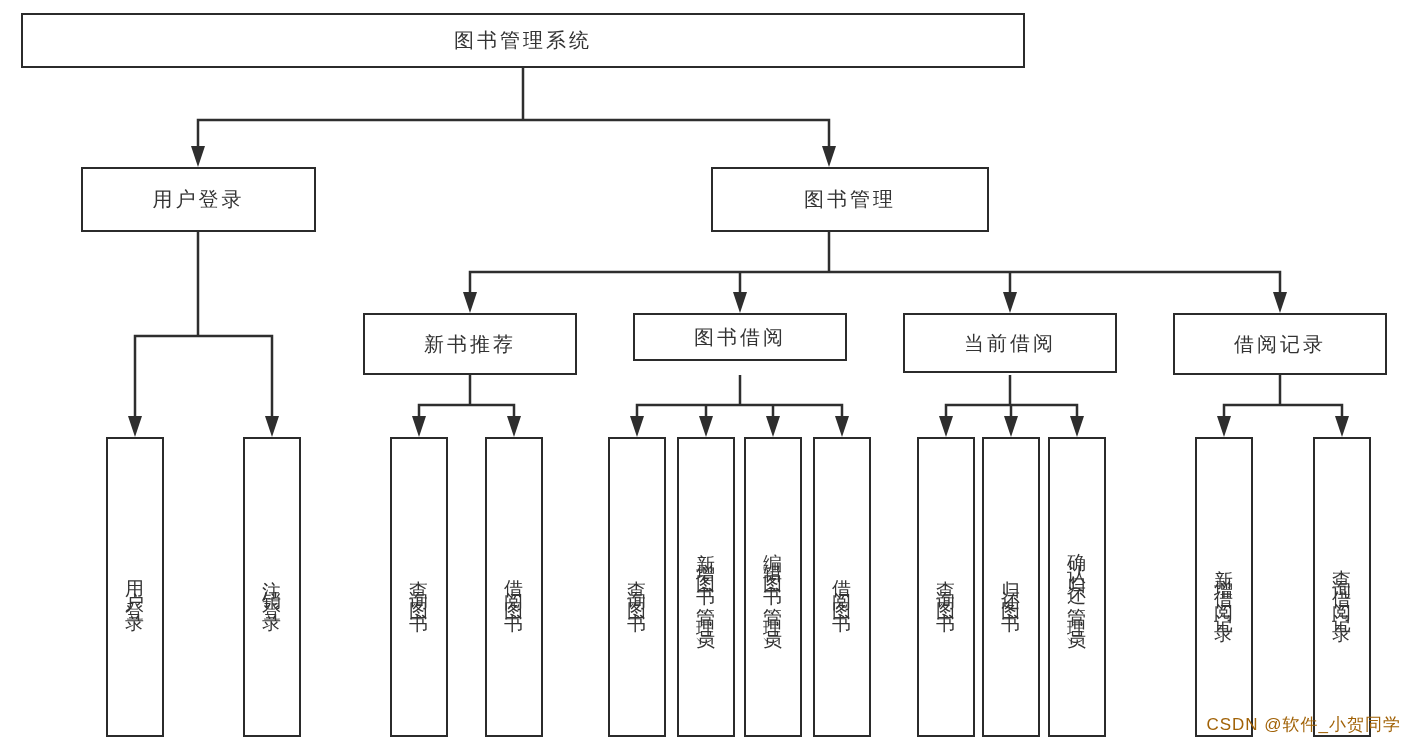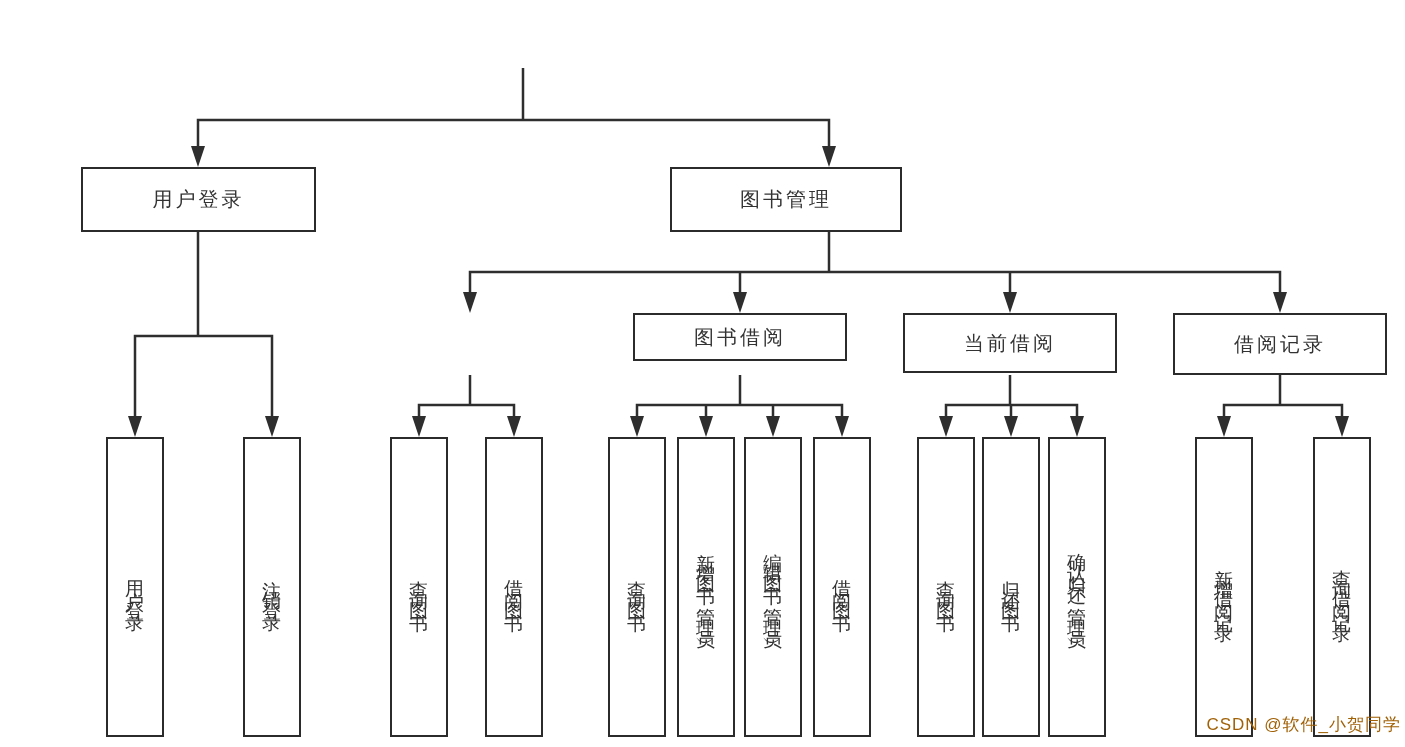--- a/index.html
+++ b/index.html
@@ -97,28 +97,34 @@
       M766 416 L780 416 L773 437 Z
       M835 416 L849 416 L842 437 Z
       M939 416 L953 416 L946 437 Z
       M1004 416 L1018 416 L1011 437 Z
       M1070 416 L1084 416 L1077 437 Z
       M1217 416 L1231 416 L1224 437 Z
       M1335 416 L1349 416 L1342 437 Z
     "></path>
   </svg>
 
+  <div class="node" style="left:21px; top:13px; width:1004px; height:55px;">
+    <span class="hlabel">图书管理系统</span>
+  </div>
 
   <div class="node" style="left:81px; top:167px; width:235px; height:65px;">
     <span class="hlabel">用户登录</span>
   </div>
-  <div class="node" style="left:670px; top:167px; width:232px; height:65px;">
+  <div class="node" style="left:711px; top:167px; width:278px; height:65px;">
     <span class="hlabel">图书管理</span>
   </div>
 
+  <div class="node" style="left:363px; top:313px; width:214px; height:62px;">
+    <span class="hlabel">新书推荐</span>
+  </div>
   <div class="node" style="left:633px; top:313px; width:214px; height:48px;">
     <span class="hlabel">图书借阅</span>
   </div>
   <div class="node" style="left:903px; top:313px; width:214px; height:60px;">
     <span class="hlabel">当前借阅</span>
   </div>
   <div class="node" style="left:1173px; top:313px; width:214px; height:62px;">
     <span class="hlabel">借阅记录</span>
   </div>
 

